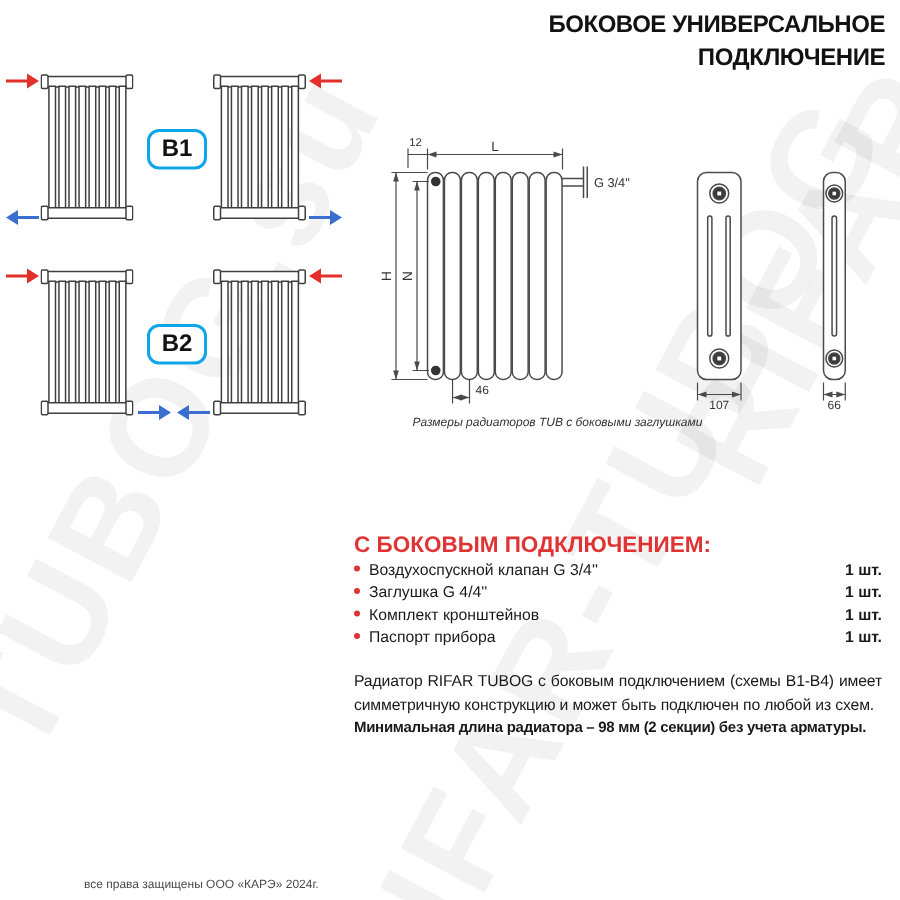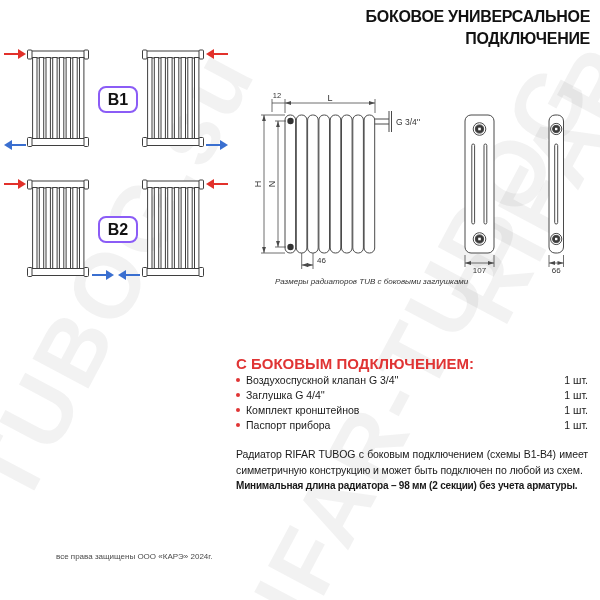--- a/index.html
+++ b/index.html
@@ -16,21 +16,21 @@
   
   .page-title{position:absolute;top:6px;right:10px;text-align:right;font-weight:800;
       font-size:16px;line-height:22px;letter-spacing:-0.3px;color:#121212;}
 
   
   .scheme-row{position:absolute;left:0;width:232px;height:102px;}
   .scheme-row .rad{position:absolute;top:0;}
   .scheme-row .rad.left{left:27px;}
   .scheme-row .rad.right{left:142px;}
   .scheme-label{position:absolute;left:98px;top:38px;width:36px;height:23px;
-      border:2px solid #8b5cf6;border-radius:8px;background:#fff;
+      border:2px solid #0ea5e9;border-radius:8px;background:#fff;
       display:flex;align-items:center;justify-content:center;
       font-weight:800;font-size:16px;color:#111;}
   .arrow-layer{position:absolute;inset:0;}
   .flow-arrow{position:absolute;width:22px;height:10px;}
   .flow-arrow .shaft{position:absolute;top:4px;height:2px;width:15px;background:var(--c);}
   .flow-arrow .head{position:absolute;top:0;width:0;height:0;
       border-top:5px solid transparent;border-bottom:5px solid transparent;}
   .flow-arrow.right .shaft{left:0;}
   .flow-arrow.right .head{right:0;border-left:8px solid var(--c);}
   .flow-arrow.left .shaft{right:0;}
@@ -41,27 +41,27 @@
   #drawing text{font-family:"Liberation Sans",sans-serif;fill:#333;}
 
   
   #infoblock{position:absolute;left:236px;top:356px;width:352px;}
   .pkg-title{font-size:11.5px;font-weight:800;color:#111;line-height:14px;}
   .pkg-subtitle{font-size:15px;font-weight:800;line-height:14px;margin-top:1px;}
   .pkg-list{margin-top:2px;}
   .pkg-item{display:flex;align-items:baseline;font-size:10.5px;line-height:15px;}
   .pkg-item .dot{width:4px;height:4px;border-radius:50%;margin-right:6px;flex:0 0 auto;position:relative;top:-2px;}
   .pkg-name{flex:1;}
-  .pkg-qty{text-align:right;}
+  .pkg-qty{text-align:right;font-weight:bold;}
   .pkg-note{font-size:8px;font-style:italic;color:#3c3c3c;margin-top:4px;line-height:10px;}
   .desc{margin-top:14px;font-size:10.5px;line-height:15.5px;text-align:justify;letter-spacing:-0.1px;}
   .desc p{margin:0;}
   .desc .bold-line{font-weight:800;font-size:10px;white-space:nowrap;letter-spacing:-0.2px;}
 
-  .copyright{position:absolute;left:8px;top:552px;font-size:8px;color:#4a4a4a;padding-left:48px;}
+  .copyright{position:absolute;left:8px;top:585px;font-size:8px;color:#4a4a4a;padding-left:48px;}
 </style>
 </head>
 <body>
 
 <div id="page">
 
   <div class="wm" id="wm1">TUBOG.su</div>
   <div class="wm" id="wm2">RIFAR-TUBOG</div>
   <div class="wm" id="wm3">RIFAR</div>
 

